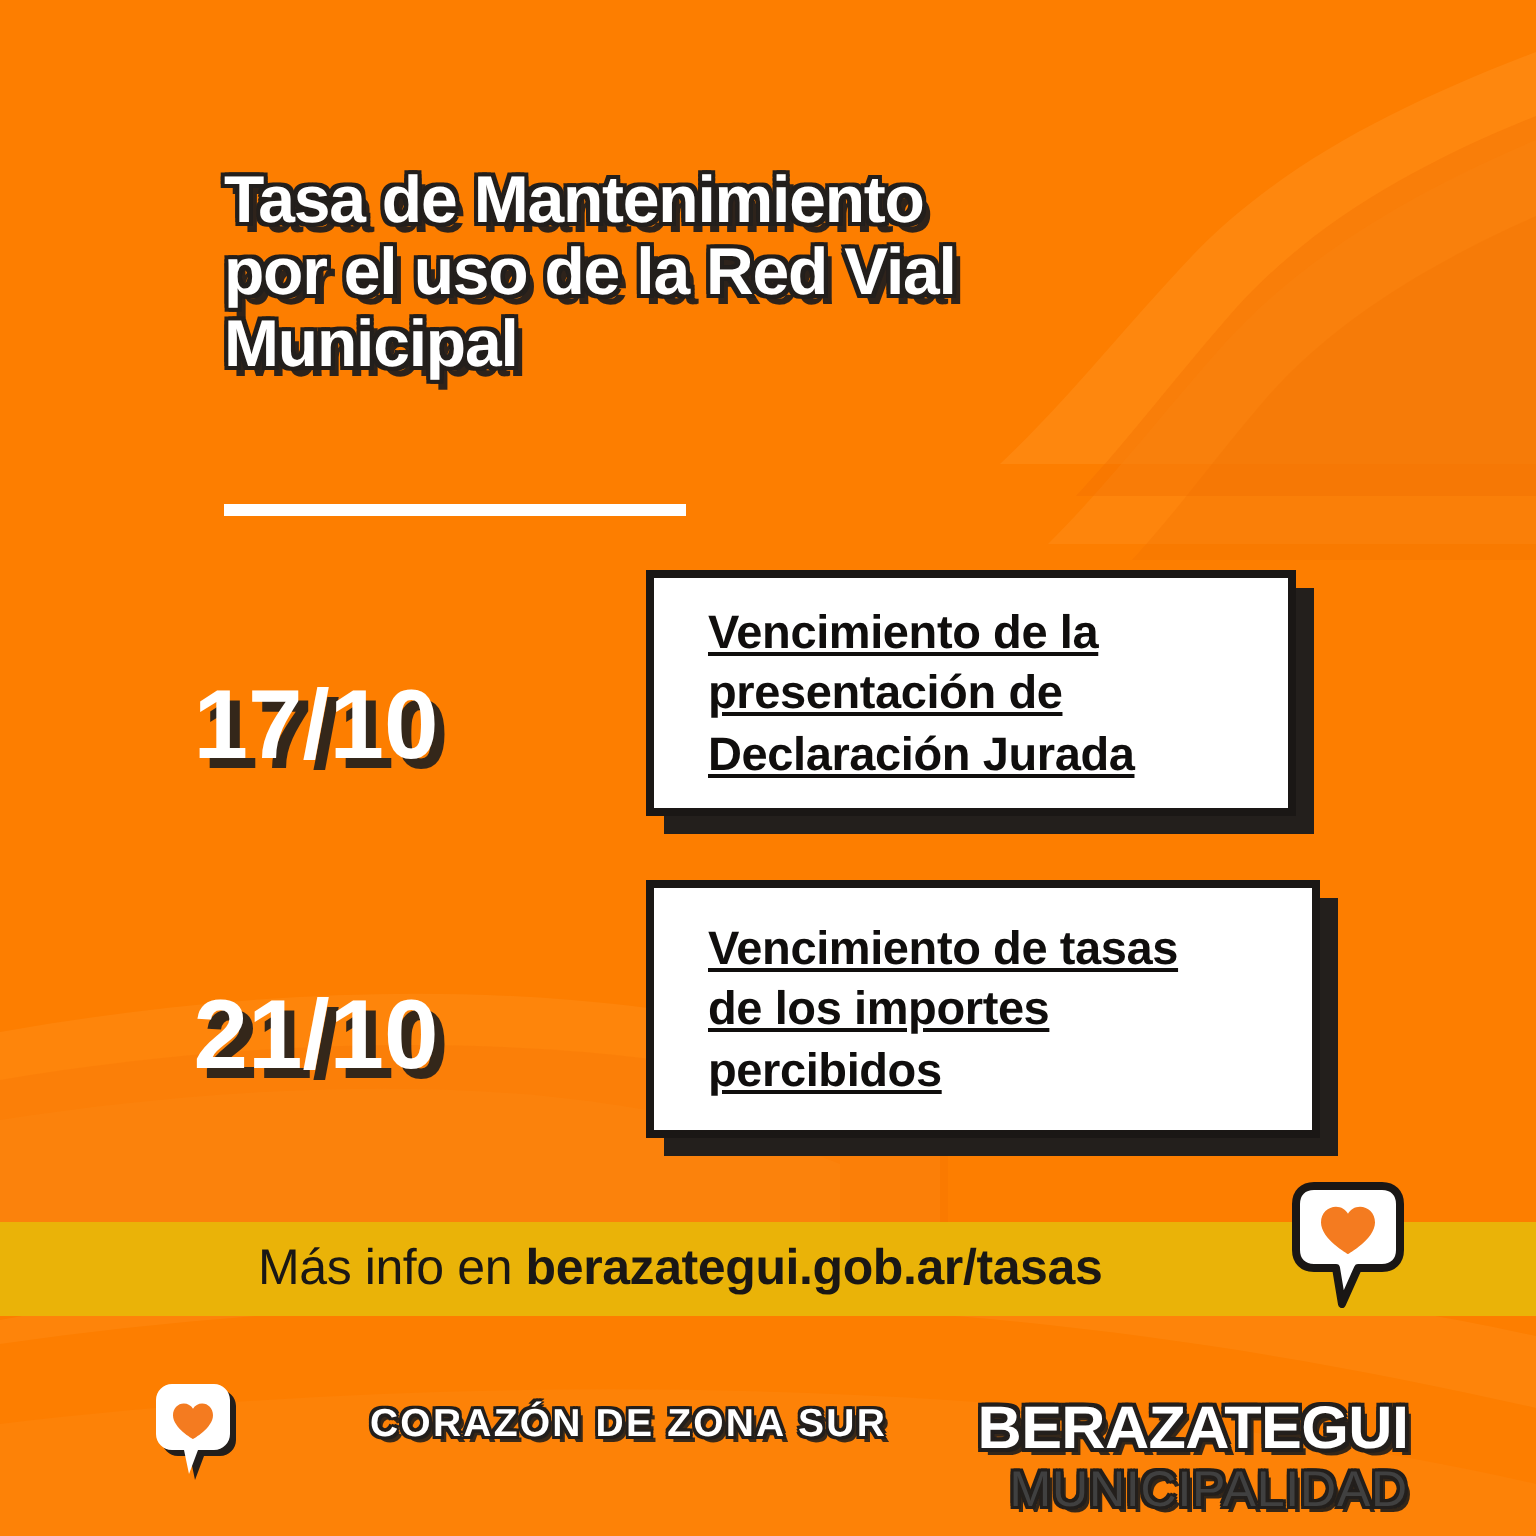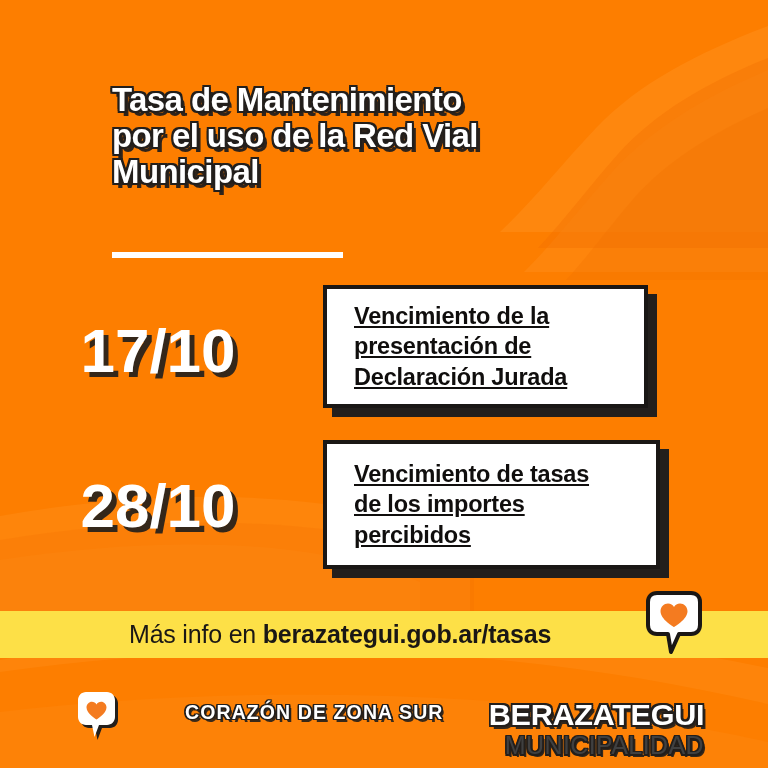--- a/index.html
+++ b/index.html
@@ -56,25 +56,26 @@
     top: 252px;
     width: 231px;
     height: 6px;
     background: #ffffff;
   }
 
   .date-label {
     position: absolute;
     width: 300px;
     text-align: center;
-    font-size: 62px;
+    font-size: 49px;
     font-weight: bold;
     color: #ffffff;
     letter-spacing: 0px;
     text-shadow: 5px 5px 0 rgba(35,31,28,0.92);
+    margin-top: 20px;
   }
   .date-1 { left: 8px; top: 315px; }
   .date-2 { left: 8px; top: 470px; }
 
   .info-box {
     position: absolute;
     background: #ffffff;
     border: 4px solid #1a1715;
     box-shadow: 9px 9px 0 0 #231f1c;
     box-sizing: border-box;
@@ -105,21 +106,21 @@
     text-decoration: underline;
   }
 
   
   .info-band {
     position: absolute;
     left: 0;
     top: 611px;
     width: 768px;
     height: 47px;
-    background: #fde047;
+    background: #eab308;
     display: flex;
     align-items: center;
   }
   .info-band-text {
     margin-left: 129px;
     font-size: 25px;
     color: #1a1715;
     letter-spacing: -0.2px;
     white-space: nowrap;
   }
@@ -242,21 +243,21 @@
   </div>
   <div class="title-rule"></div>
 
   <div class="date-label date-1">17/10</div>
   <div class="info-box box-1">
     <p>Vencimiento de la
 presentación de
 Declaración Jurada</p>
   </div>
 
-  <div class="date-label date-2">28/10</div>
+  <div class="date-label date-2">21/10</div>
   <div class="info-box box-2">
     <p>Vencimiento de tasas
 de los importes
 percibidos</p>
   </div>
 
   <div class="info-band">
     <div class="info-band-text">
       <span>Más info en </span><b>berazategui.gob.ar/tasas</b>
     </div>

